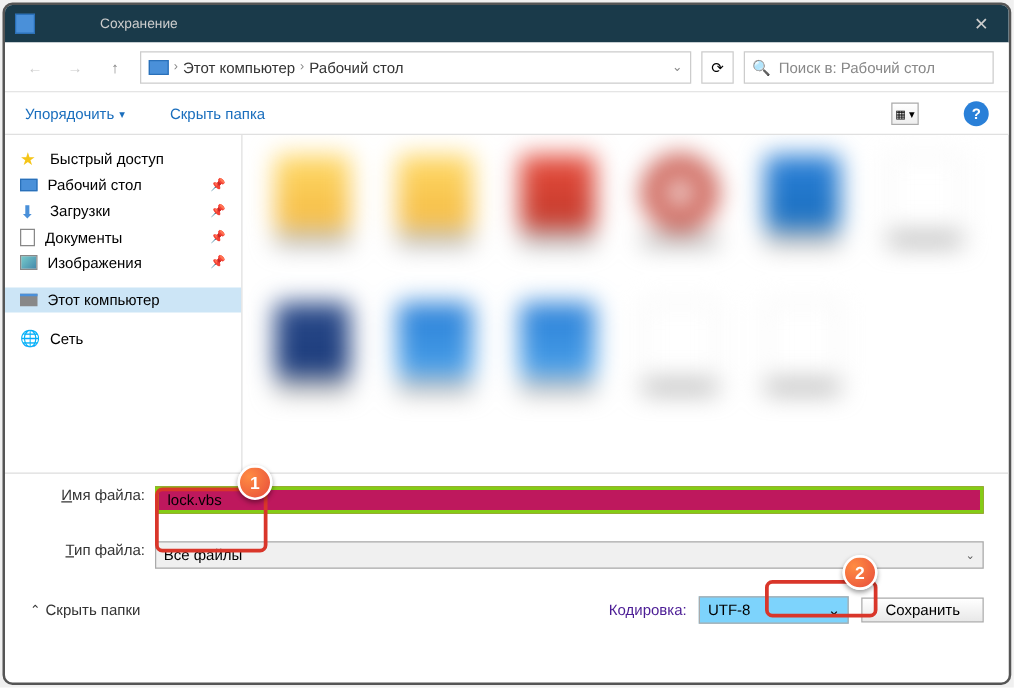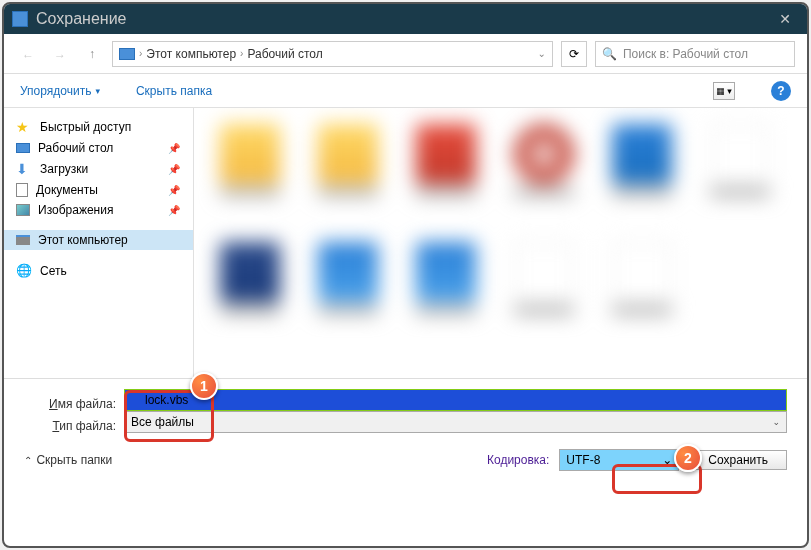--- a/index.html
+++ b/index.html
@@ -1,20 +1,20 @@
 <!DOCTYPE html>
 <html><head>
 <meta charset="utf-8">
 <style>
 * { margin: 0; padding: 0; box-sizing: border-box; font-family: 'Segoe UI', Tahoma, sans-serif; font-size: 12px; }
 body { background: #f0f0f0; width: 811px; height: 550px; position: relative; overflow: hidden; }
 .outer { border: 2px solid #555; border-radius: 8px; width: 807px; height: 546px; margin: 2px; background: #fff; overflow: hidden; position: relative; }
 .titlebar { background: #1a3a4a; height: 30px; display: flex; align-items: center; padding: 0 8px; color: #ccc; }
 .titlebar .icon { width: 16px; height: 16px; margin-right: 8px; background: #4a90d9; border: 1px solid #2a70b9; }
-.titlebar .title { flex: 1; font-size: 16px; }
+.titlebar .title { flex: 1; font-size: 11px; margin-left: 44px; }
 .titlebar .close { color: #ccc; font-size: 14px; padding: 0 8px; cursor: pointer; }
 .navbar { background: #fff; height: 40px; border-bottom: 1px solid #ddd; display: flex; align-items: center; padding: 0 12px; gap: 8px; }
 .navbtn { width: 24px; height: 24px; display: flex; align-items: center; justify-content: center; color: #888; cursor: pointer; }
 .navbtn.disabled { color: #ccc; }
 .breadcrumb { flex: 1; border: 1px solid #ccc; height: 26px; display: flex; align-items: center; padding: 0 6px; gap: 4px; background: #fff; }
 .breadcrumb .pc-icon { width: 16px; height: 12px; background: #4a90d9; border: 1px solid #2a70b9; }
 .breadcrumb .sep { color: #888; font-size: 10px; }
 .breadcrumb .crumb { color: #333; }
 .refresh { width: 26px; height: 26px; border: 1px solid #ccc; display: flex; align-items: center; justify-content: center; cursor: pointer; }
 .search { width: 200px; height: 26px; border: 1px solid #ccc; display: flex; align-items: center; padding: 0 6px; gap: 6px; color: #888; }
@@ -47,24 +47,24 @@
 .t4 { background: radial-gradient(circle,#fff,#c0392b 60%); border-radius: 50%; }
 .t5 { background: linear-gradient(#2a80d8,#1a6ebd); }
 .t6 { background: #fff; border: 1px solid #ccc; }
 .t7 { background: linear-gradient(#2a4a8a,#1a3a7a); }
 .t8 { background: linear-gradient(#2a80d8,#4aa0e8); }
 .t9 { background: linear-gradient(#2a80d8,#4aa0e8); }
 .t10 { background: #fff; border: 1px solid #ccc; }
 .t11 { background: #fff; border: 1px solid #ccc; }
 .fake-label { width: 60px; height: 8px; background: #999; border-radius: 2px; }
 .bottom { border-top: 1px solid #ddd; padding: 10px 20px 12px 20px; }
-.field-row { display: flex; align-items: flex-end; margin-bottom: 0; position: relative; }
+.field-row { display: flex; align-items: flex-start; margin-bottom: 22px; position: relative; }
 .field-label { width: 100px; text-align: right; padding-right: 8px; color: #333; }
 .field-label u { text-decoration: underline; }
-.field-input { flex: 1; height: 22px; border: 1px solid #84cc16; padding: 0 20px; background: #1d4ed8; }
+.field-input { flex: 1; height: 22px; border: 3px solid #84cc16; padding: 0 7px; background: #be185d; }
 .combo { flex: 1; height: 22px; border: 1px solid #aaa; padding: 0 6px; background: #f0f0f0; display: flex; align-items: center; justify-content: space-between; }
 .combo .arrow { font-size: 9px; color: #555; }
 .highlight-box { position: absolute; border: 3px solid #d9362a; border-radius: 6px; pointer-events: none; }
 .badge { position: absolute; width: 28px; height: 28px; border-radius: 50%; background: radial-gradient(circle at 30% 30%, #ff8c42, #e74c3c); border: 2px solid #fff; box-shadow: 0 2px 4px rgba(0,0,0,0.4); color: #fff; font-weight: bold; font-size: 14px; display: flex; align-items: center; justify-content: center; pointer-events: none; z-index: 10; }
 .footer-row { display: flex; align-items: center; margin-top: 16px; gap: 10px; position: relative; }
 .hide-folders { display: flex; align-items: center; gap: 4px; cursor: pointer; color: #333; }
 .enc-label { margin-left: auto; color: #4c1d95; }
 .enc-combo { width: 120px; height: 22px; border: 1px solid #aaa; background: #7dd3fc; display: flex; align-items: center; justify-content: space-between; padding: 0 6px; }
 .btn-save, .btn-cancel { height: 20px; padding: 0 18px; border: 1px solid #aaa; background: linear-gradient(#fff,#e8e8e8); cursor: pointer; display: flex; align-items: center; }
 .sep-line { height: 10px; }

